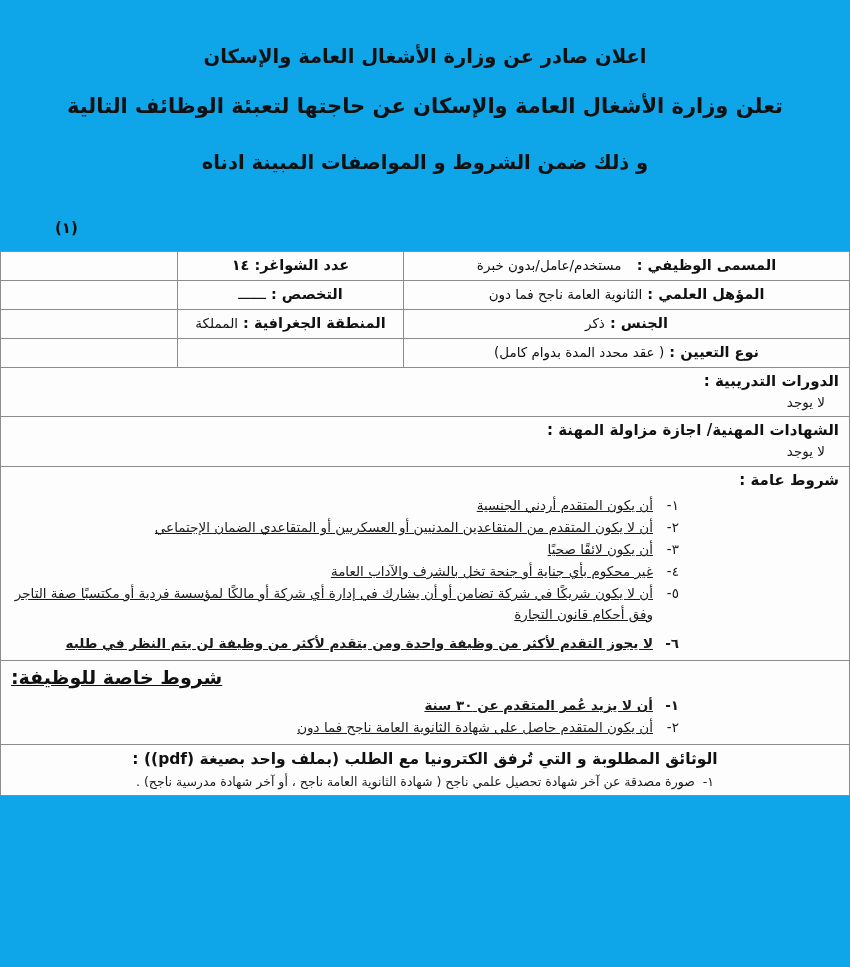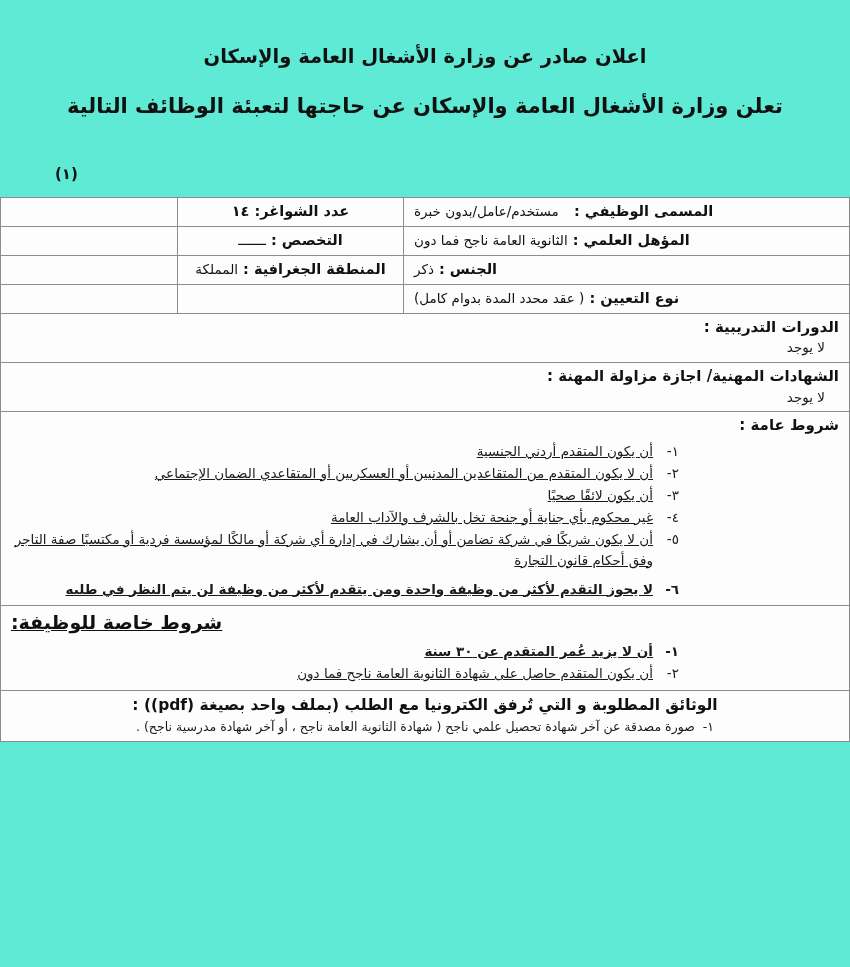--- a/index.html
+++ b/index.html
@@ -13,21 +13,21 @@
     height: 967px;
     overflow: hidden;
     font-family: "DejaVu Sans", "Liberation Sans", sans-serif;
     color: #1a1a1a;
     direction: rtl;
   }
   .page {
     position: relative;
     width: 850px;
     height: 967px;
-    background: #5eead4;
+    background: #0ea5e9;
     box-sizing: border-box;
   }
 
   
   .header {
     padding-top: 46px;
     text-align: center;
   }
   .header-line {
     font-weight: bold;
@@ -70,21 +70,21 @@
     padding: 3px 10px 4px 10px;
     vertical-align: middle;
     background: #fdfdfd;
     line-height: 1.45;
   }
   td.lbl {
     font-weight: bold;
     font-size: 14.5px;
     color: #111;
   }
-  td.right-cell { text-align: left; }
+  td.right-cell { text-align: center; }
   td.left-cell  { text-align: center; }
   .val-normal {
     font-weight: normal;
     font-size: 13.5px;
   }
   .empty-cell { background: #fdfdfd; }
 
   .sect-head {
     font-weight: bold;
     font-size: 15px;
@@ -150,20 +150,21 @@
   .tail-pad { padding-bottom: 16px; }
 </style>
 </head>
 <body>
 
 <div class="page">
 
   <div class="header">
     <div class="header-line l1">اعلان صادر عن وزارة الأشغال العامة والإسكان</div>
     <div class="header-line l2">تعلن وزارة الأشغال العامة والإسكان عن حاجتها لتعبئة الوظائف التالية</div>
+    <div class="header-line l3">و ذلك ضمن الشروط و المواصفات المبينة ادناه</div>
   </div>
 
   <div class="page-marker">
     <span class="page-marker-inner">(١)</span>
   </div>
 
   <table class="ann">
     <tbody>
 
       <tr>

